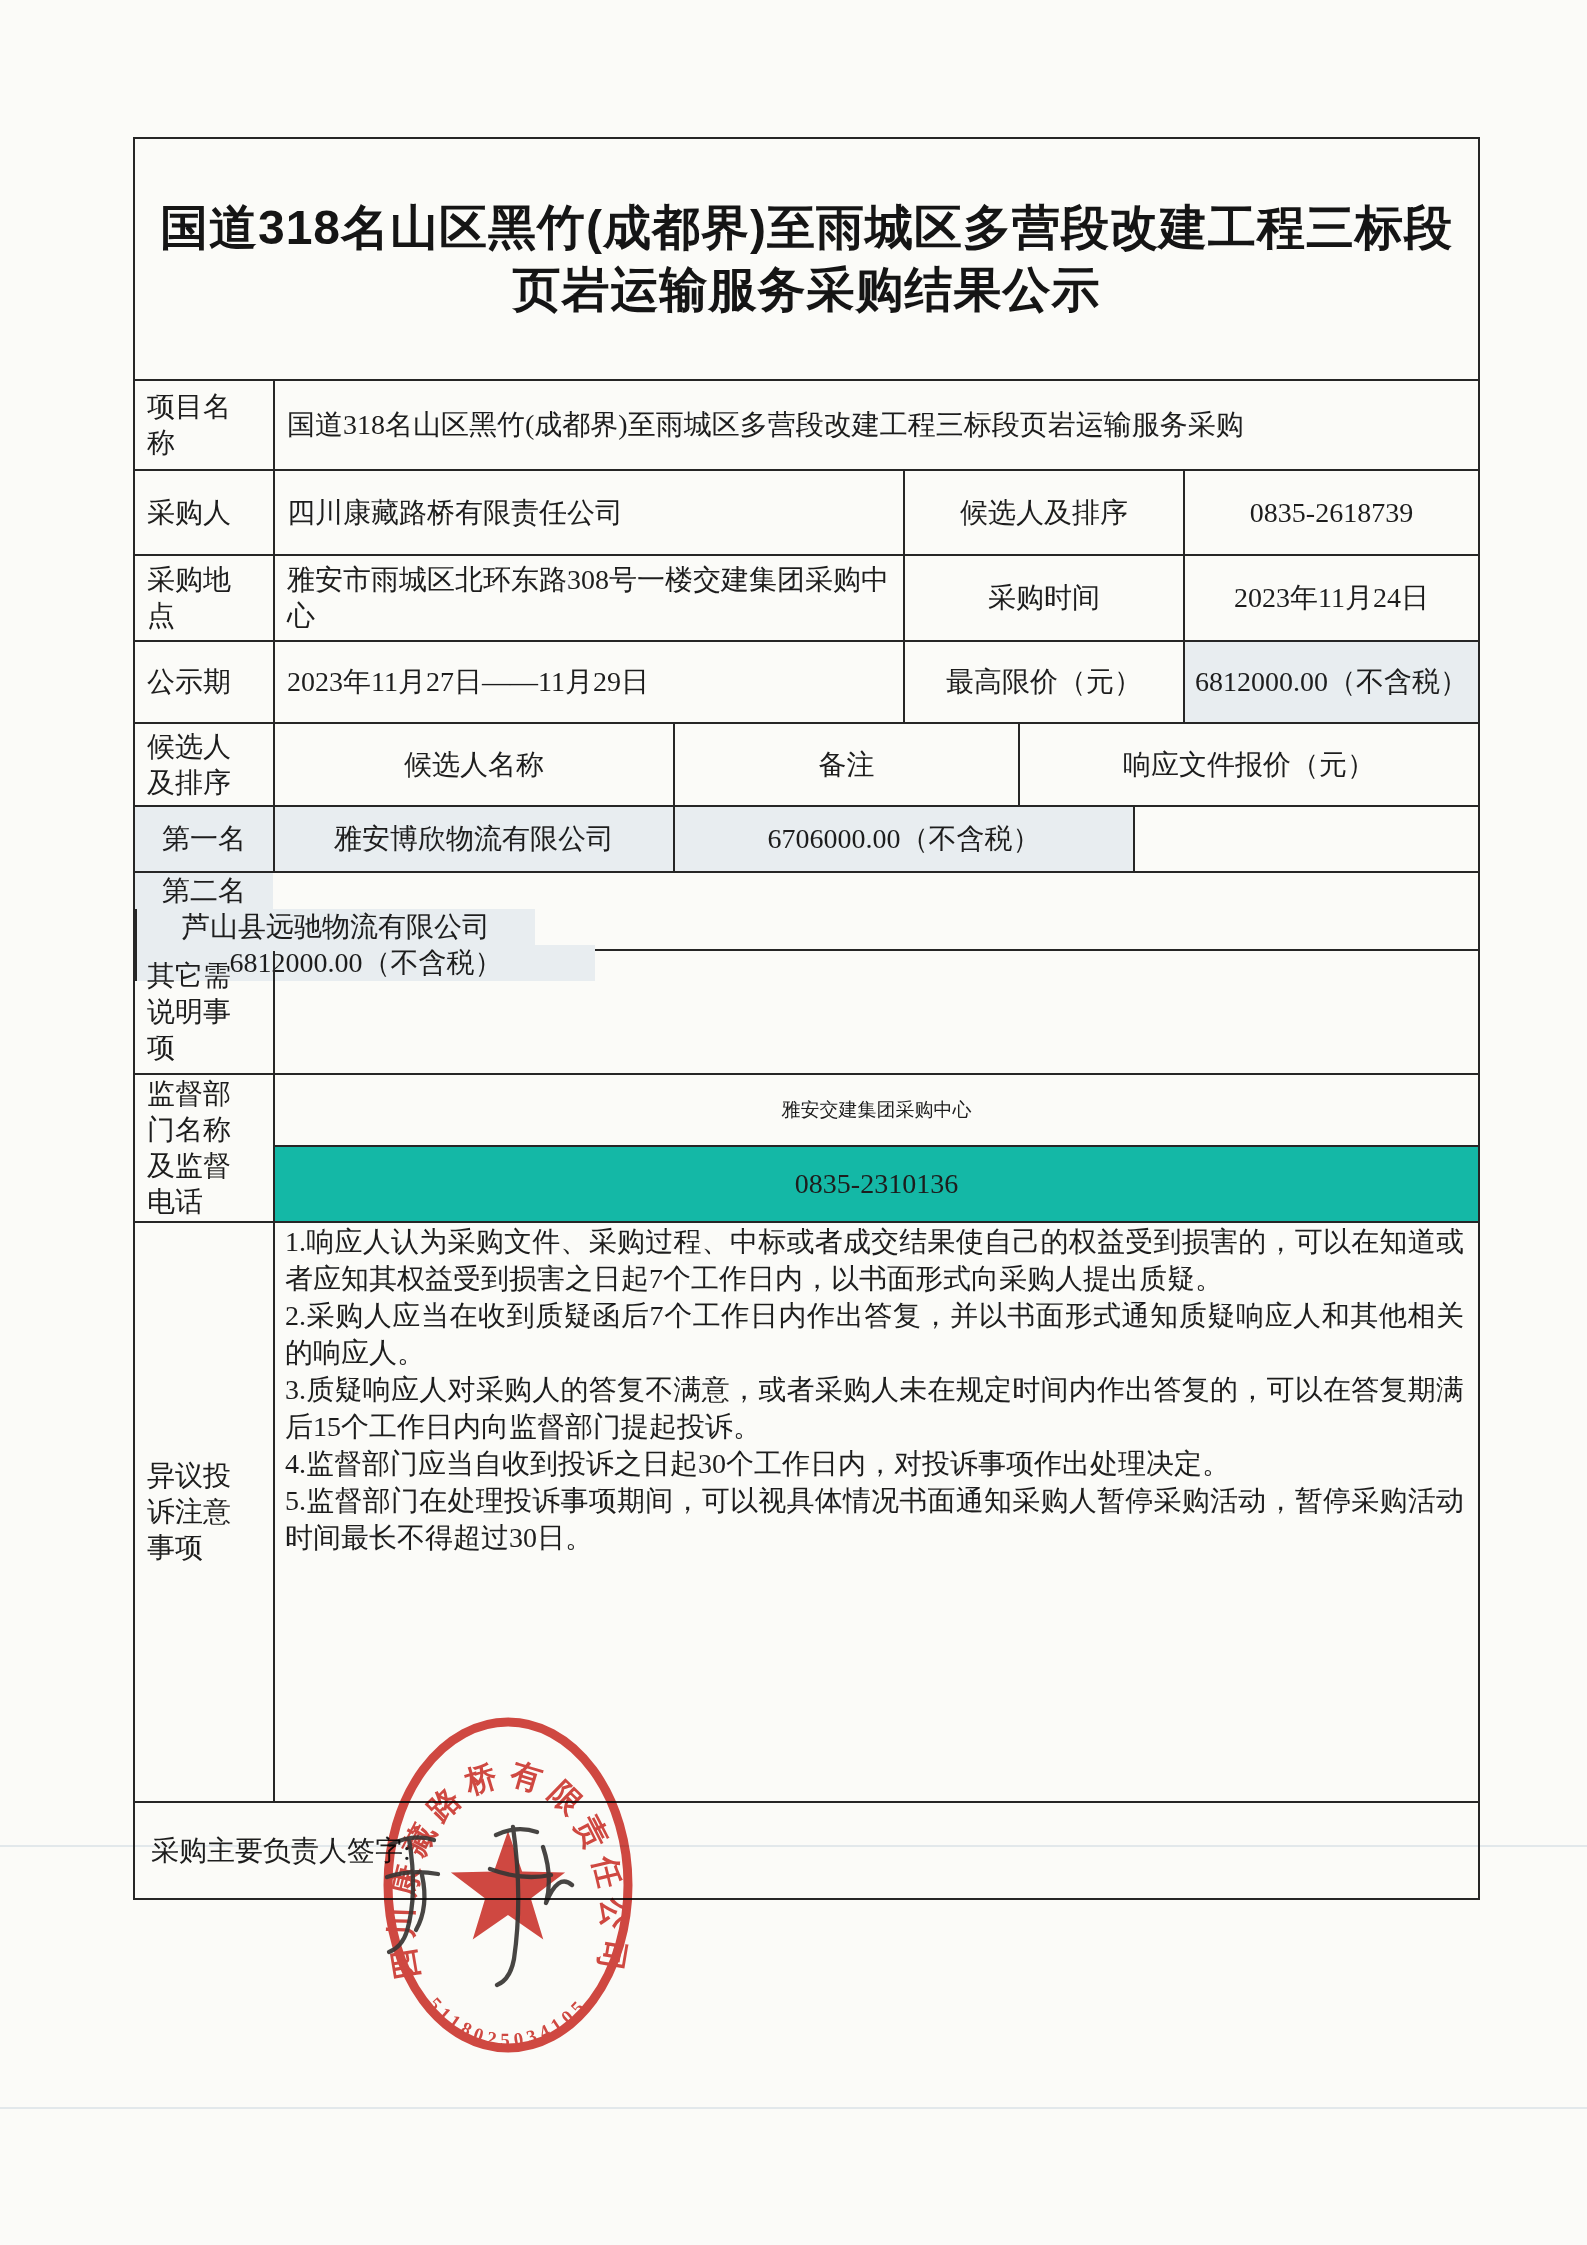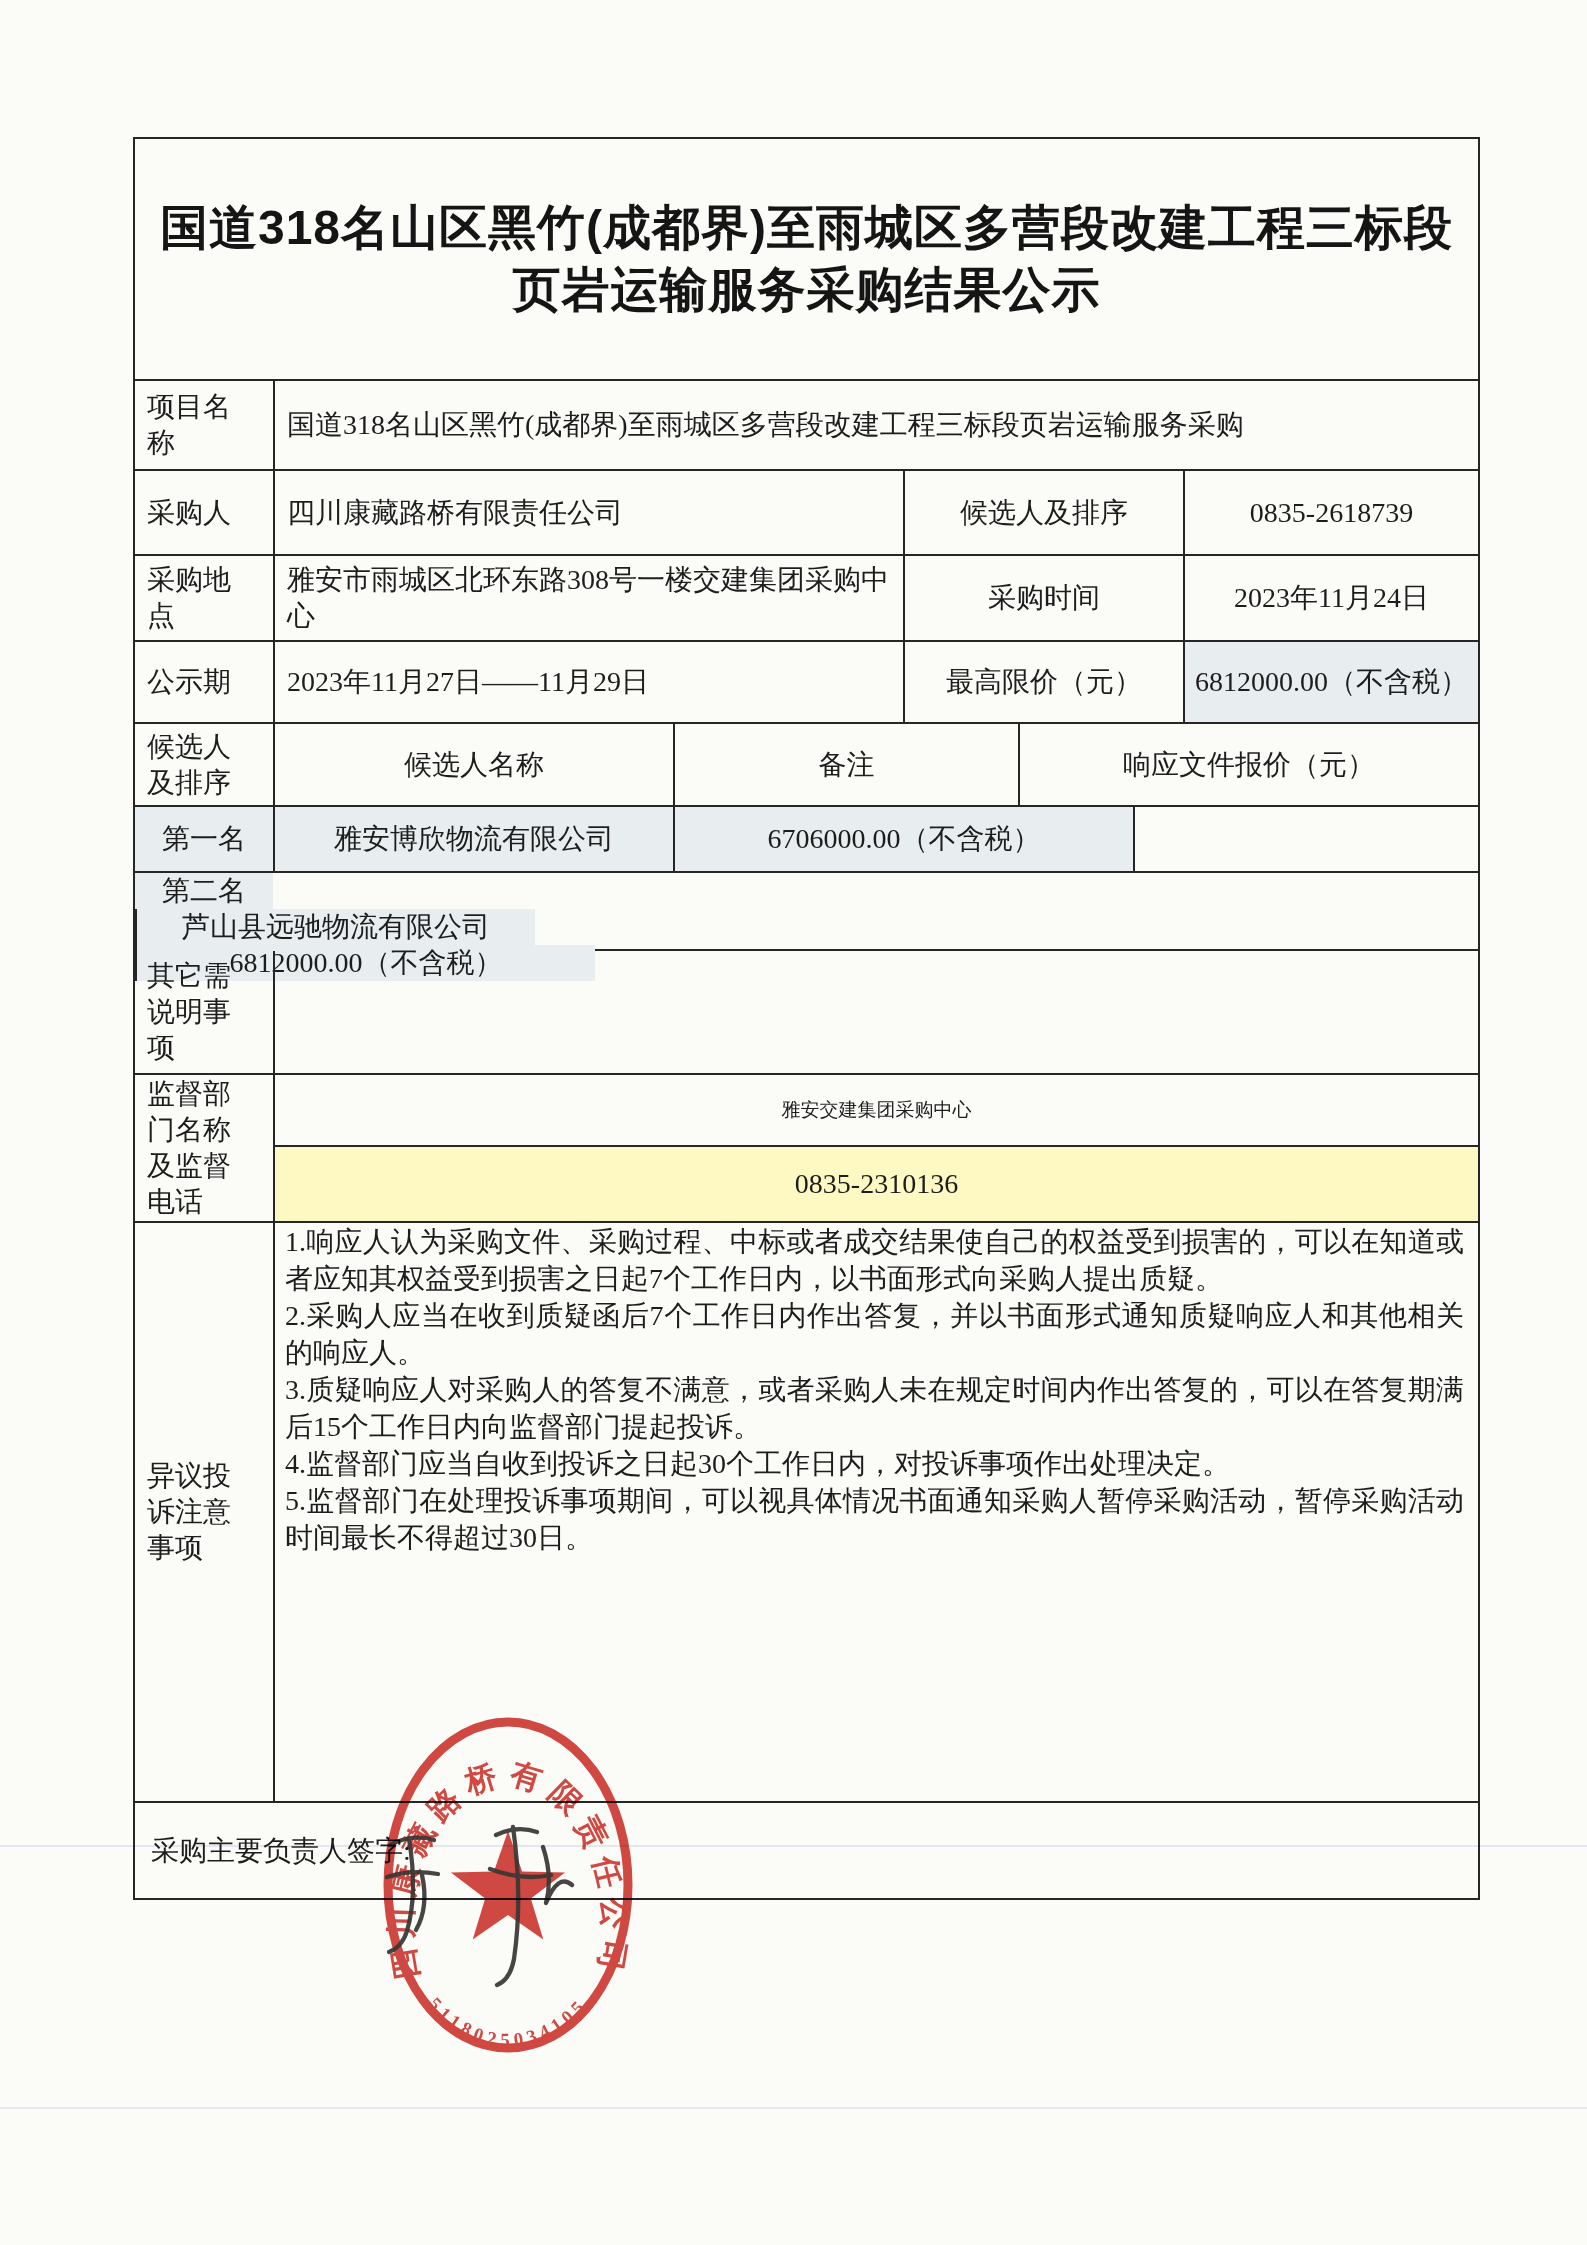--- a/index.html
+++ b/index.html
@@ -54,21 +54,21 @@
   .w-rank{width:138px;flex-shrink:0;}
   .w-rank-c{width:138px;flex-shrink:0;justify-content:center;text-align:center;}
   .w-name{width:400px;flex-shrink:0;justify-content:center;text-align:right;}
   .w-price{width:460px;flex-shrink:0;justify-content:center;text-align:center;}
   .w-remark{flex:1;justify-content:center;text-align:center;}
 
   .shade{background:#e8edf0;}
 
   .sup-wrap{flex:1;display:flex;flex-direction:column;border-left:2.5px solid #262626;box-sizing:border-box;}
   .sup-top{height:70px;display:flex;align-items:center;justify-content:center;font-size:19px;}
-  .sup-bottom{flex:1;border-top:2.5px solid #262626;display:flex;align-items:center;justify-content:center;font-size:28px;background:#fef9c3;}
+  .sup-bottom{flex:1;border-top:2.5px solid #262626;display:flex;align-items:center;justify-content:center;font-size:28px;background:#14b8a6;}
 
   .objection-cell{flex:1;display:flex;flex-direction:column;justify-content:flex-start;padding:0 14px 0 10px;}
   .objection-cell p{margin:0;font-size:28px;line-height:37px;text-align:justify;text-justify:inter-character;}
 
   .sign-cell{flex:1;padding-left:16px;font-size:28px;}
 
   .stamp{
     position:absolute;left:323px;top:1700px;width:370px;height:370px;
     opacity:.9;mix-blend-mode:multiply;pointer-events:none;
   }

